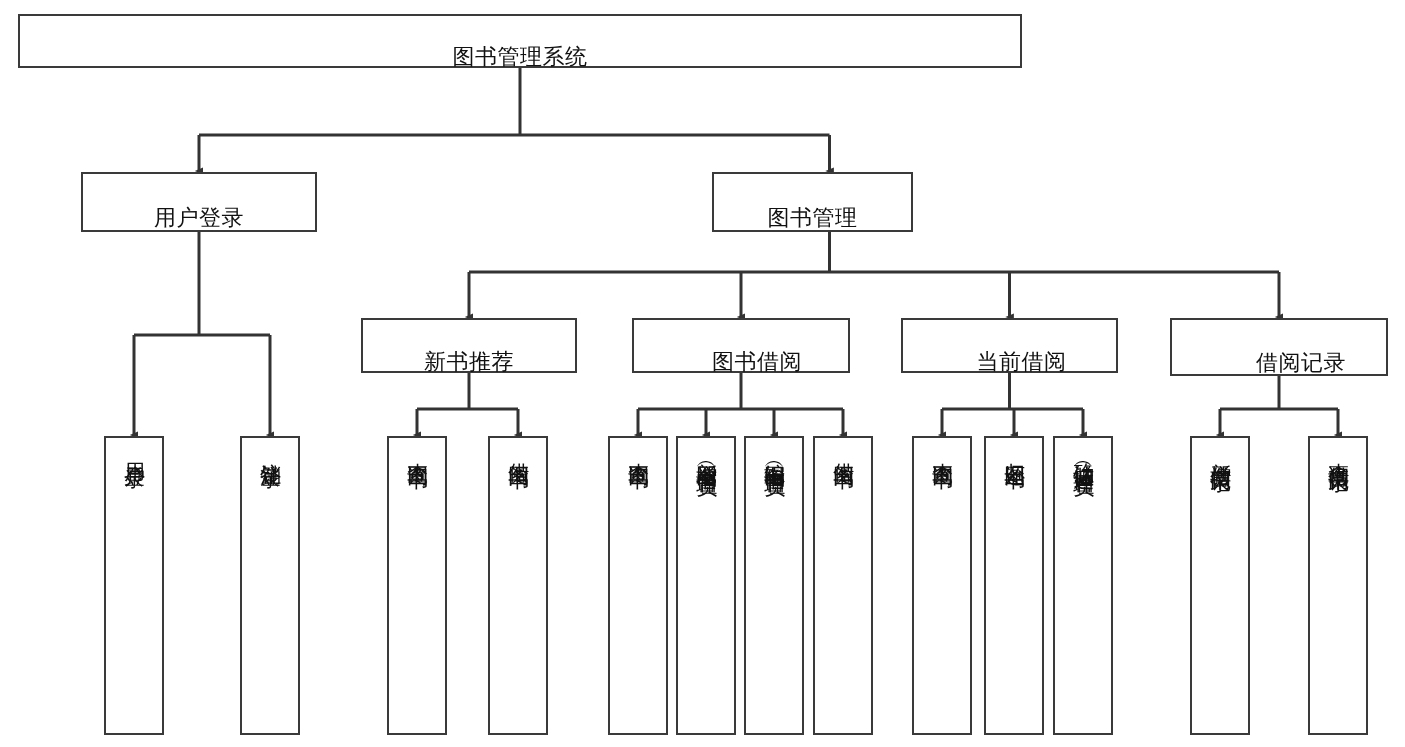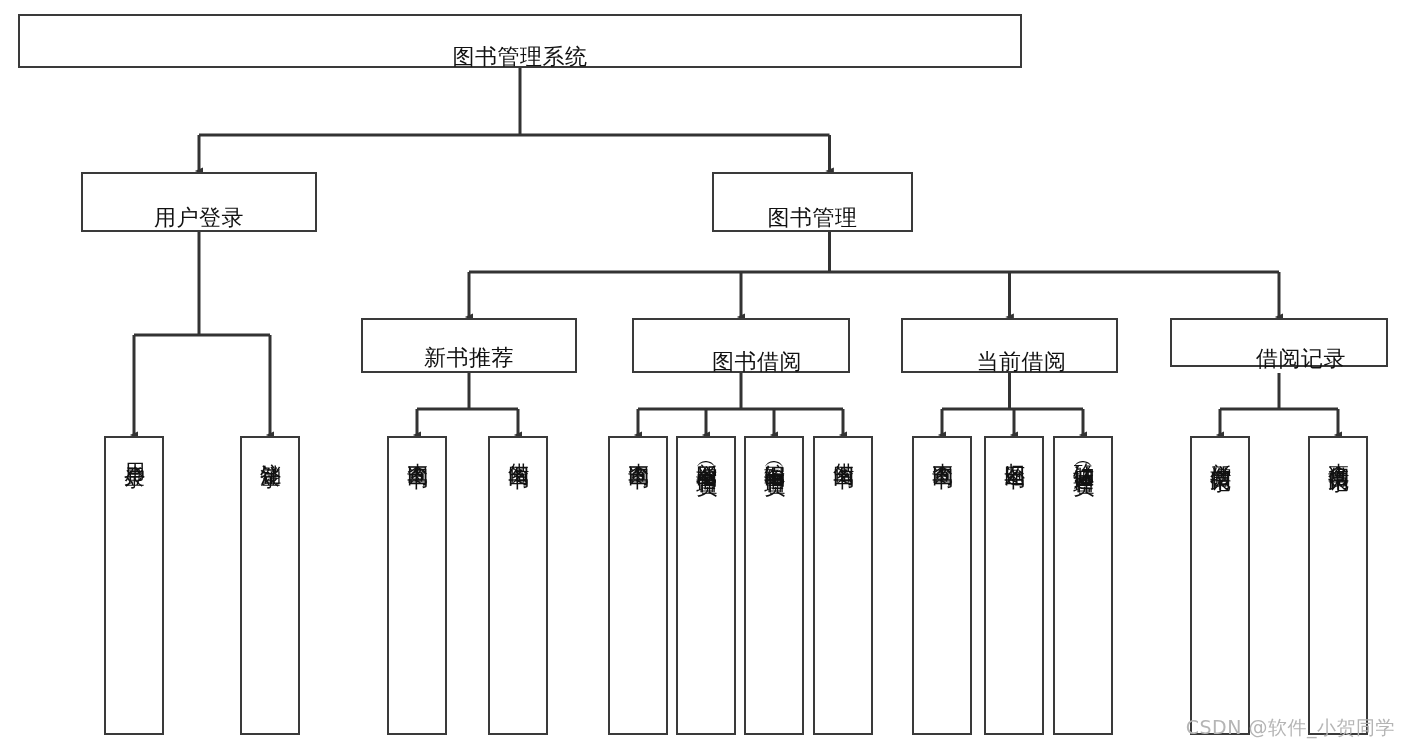--- a/index.html
+++ b/index.html
@@ -125,30 +125,30 @@
     <span class="node-label">图书管理系统</span>
   </div>
 
   <div class="node horizontal" style="left: 81px; top: 172px; width: 236px; height: 60px;">
     <span class="node-label">用户登录</span>
   </div>
   <div class="node horizontal" style="left: 712px; top: 172px; width: 201px; height: 60px;">
     <span class="node-label">图书管理</span>
   </div>
 
-  <div class="node horizontal" style="left: 361px; top: 318px; width: 216px; height: 55px; align-items: flex-end;">
+  <div class="node horizontal" style="left: 361px; top: 318px; width: 216px; height: 55px;">
     <span class="node-label">新书推荐</span>
   </div>
   <div class="node horizontal" style="left: 632px; top: 318px; width: 218px; height: 55px; padding-left: 32px;">
     <span class="node-label">图书借阅</span>
   </div>
   <div class="node horizontal" style="left: 901px; top: 318px; width: 217px; height: 55px; padding-left: 24px;">
     <span class="node-label">当前借阅</span>
   </div>
-  <div class="node horizontal" style="left: 1170px; top: 318px; width: 218px; height: 49px; padding-left: 44px;">
+  <div class="node horizontal" style="left: 1170px; top: 318px; width: 218px; height: 58px; padding-left: 44px;">
     <span class="node-label">借阅记录</span>
   </div>
 
   <div class="node vertical" style="left: 104px; top: 436px; width: 60px; height: 299px;">
     <span class="node-label">用户登录</span>
   </div>
   <div class="node vertical" style="left: 240px; top: 436px; width: 60px; height: 299px;">
     <span class="node-label">注销登录</span>
   </div>
   <div class="node vertical" style="left: 387px; top: 436px; width: 60px; height: 299px;">
@@ -178,14 +178,13 @@
   <div class="node vertical" style="left: 1053px; top: 436px; width: 60px; height: 299px;">
     <span class="node-label">确认归还（管理员）</span>
   </div>
   <div class="node vertical" style="left: 1190px; top: 436px; width: 60px; height: 299px;">
     <span class="node-label">新增借阅记录</span>
   </div>
   <div class="node vertical" style="left: 1308px; top: 436px; width: 60px; height: 299px;">
     <span class="node-label">查询借阅记录</span>
   </div>
 
-  <div id="watermark">CSDN @软件_小贺同学</div>
 </div>
 
 </body></html>

